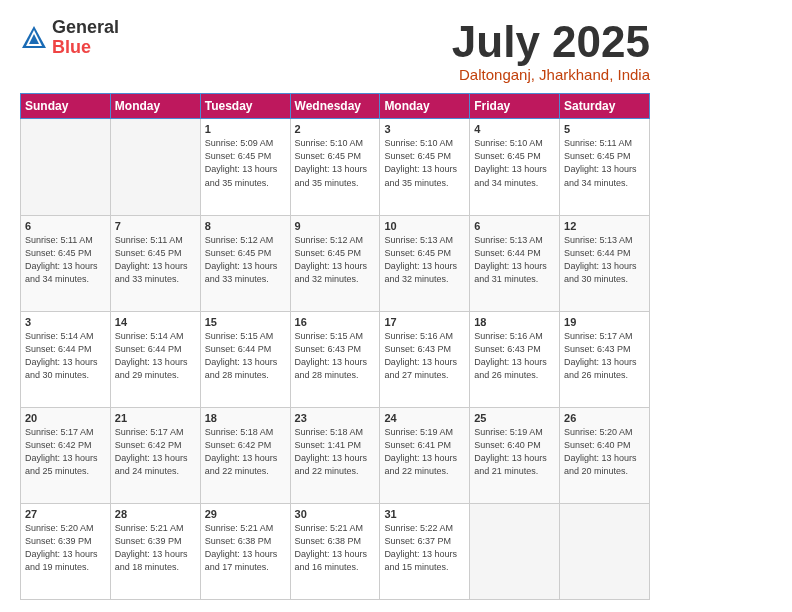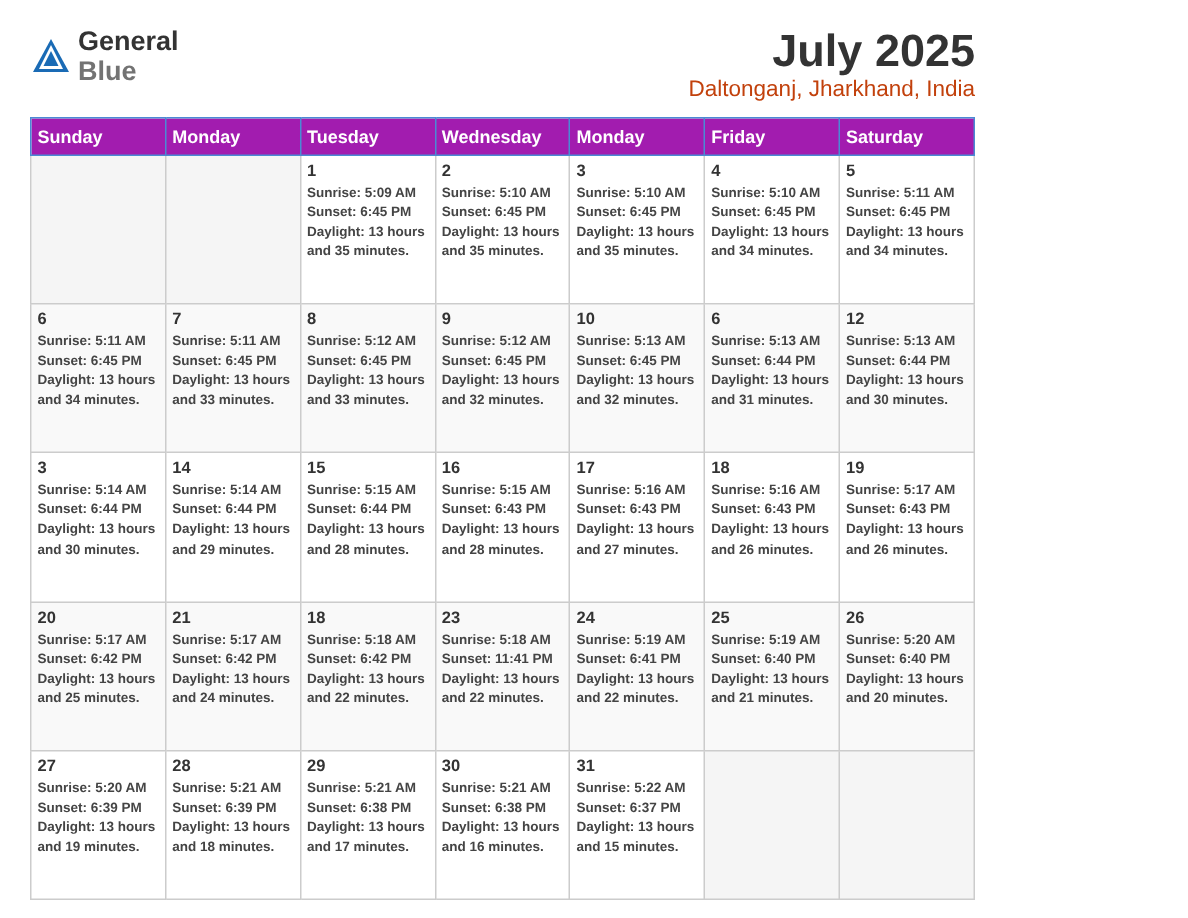--- a/index.html
+++ b/index.html
@@ -33,49 +33,49 @@
       line-height: 1.1;
     }
     .logo-general {
       font-size: 18px;
       font-weight: bold;
       color: #333;
     }
     .logo-blue {
       font-size: 18px;
       font-weight: bold;
-      color: #737373;
+      color: #ef4444;
     }
     .logo-icon {
       width: 28px;
       height: 28px;
       margin-right: 4px;
     }
     .title-block {
       text-align: right;
     }
     .month-title {
-      font-size: 30px;
+      font-size: 44px;
       font-weight: bold;
       color: #333;
       line-height: 1.1;
     }
     .location {
       font-size: 15px;
       color: #c2410c;
     }
     .calendar {
       flex: 1;
       border: 1px solid #ccc;
       border-collapse: collapse;
       width: 100%;
       table-layout: fixed;
     }
     .calendar th {
-      background: #a21caf;
+      background: #be185d;
       color: #fff;
       font-size: 12px;
       font-weight: bold;
       padding: 5px 4px;
       border: 1px solid #4a8ad4;
       text-align: left;
     }
     .calendar td {
       border: 1px solid #ccc;
       vertical-align: top;
@@ -98,21 +98,20 @@
       font-size: 11px;
       font-weight: bold;
       color: #333;
       display: block;
       margin-bottom: 2px;
     }
     .day-info {
       font-size: 9px;
       color: #444;
       line-height: 1.45;
-      font-weight: bold;
     }
   </style>
 </head>
 <body>
 
 <div class="page">
   <div class="header">
     <div class="logo">
       <svg class="logo-icon" viewBox="0 0 28 28">
         <polygon points="14,2 26,24 2,24" fill="#1a6bb5"></polygon>
@@ -302,21 +301,21 @@
           <td>
             <span class="day-num">18</span>
             <div class="day-info">Sunrise: 5:18 AM
 Sunset: 6:42 PM
 Daylight: 13 hours
 and 22 minutes.</div>
           </td>
           <td>
             <span class="day-num">23</span>
             <div class="day-info">Sunrise: 5:18 AM
-Sunset: 11:41 PM
+Sunset: 1:41 PM
 Daylight: 13 hours
 and 22 minutes.</div>
           </td>
           <td>
             <span class="day-num">24</span>
             <div class="day-info">Sunrise: 5:19 AM
 Sunset: 6:41 PM
 Daylight: 13 hours
 and 22 minutes.</div>
           </td>

